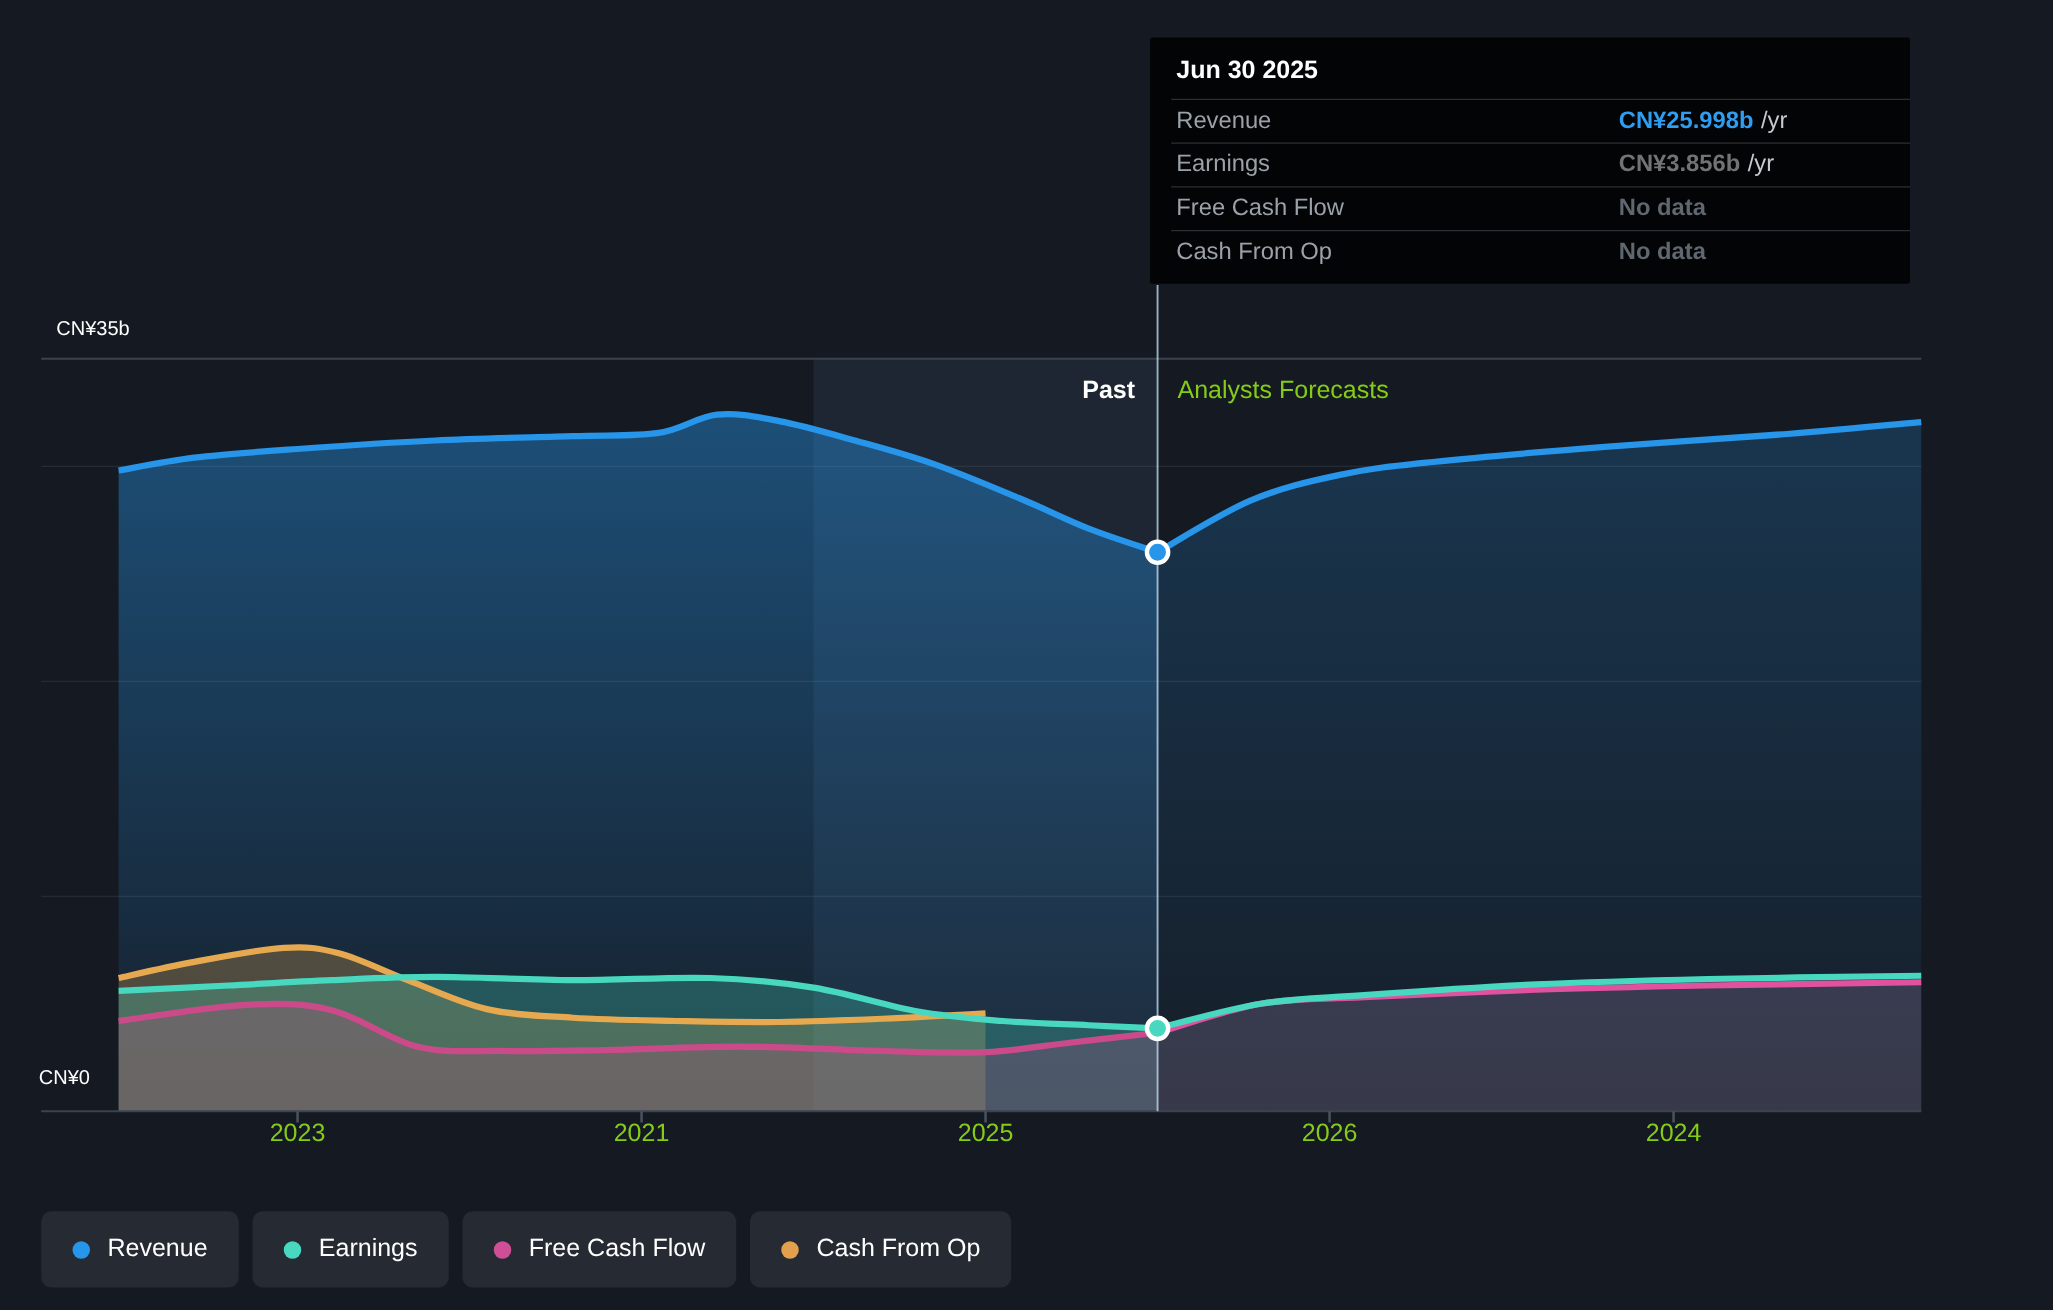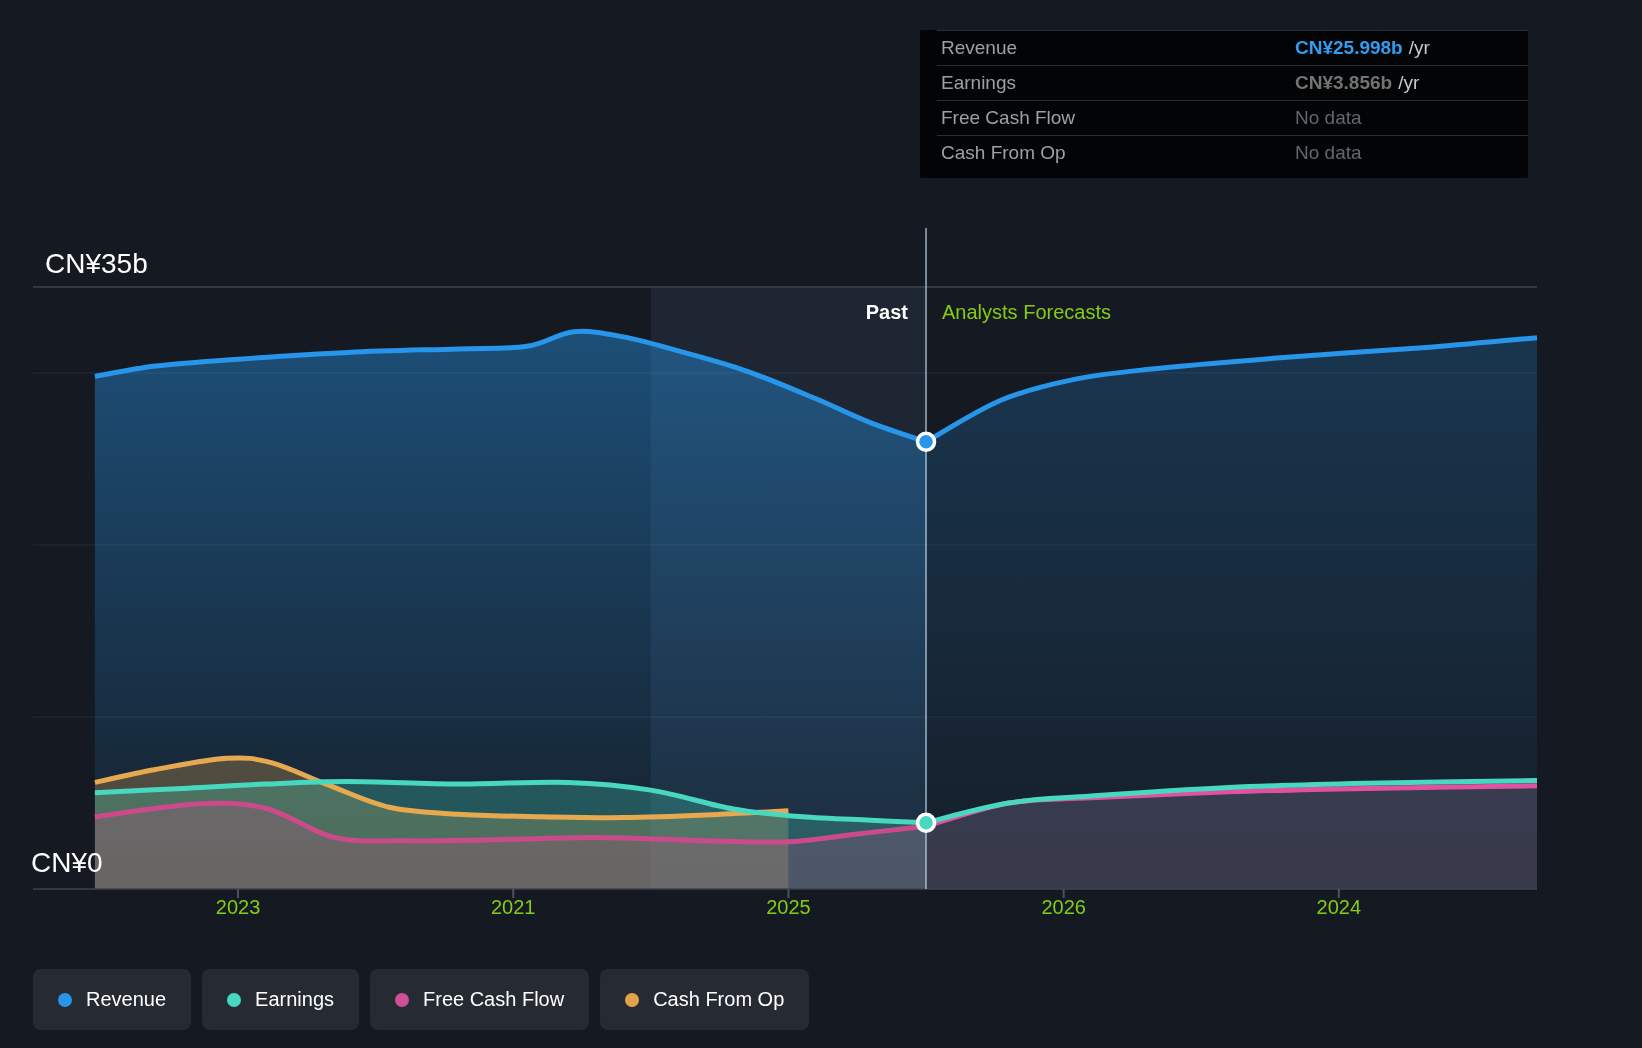--- a/index.html
+++ b/index.html
@@ -2,37 +2,37 @@
 <html><head>
 <meta charset="utf-8">
 <style>
   html,body{margin:0;padding:0;}
   body{
     width:1642px;height:1048px;position:relative;overflow:hidden;
     background:#151a22;font-family:"Liberation Sans",sans-serif;
     -webkit-font-smoothing:antialiased;
   }
   #chart-svg{position:absolute;left:0;top:0;}
-  .axis-label{position:absolute;color:#ffffff;font-size:28px;line-height:24px;}
+  .axis-label{position:absolute;color:#ffffff;font-size:16px;line-height:24px;}
   #y-label-max{left:45px;top:252px;}
   #y-label-zero{left:31px;top:851px;}
   .x-tick-label{position:absolute;top:895px;transform:translateX(-50%);
     color:#84cc16;font-size:20px;line-height:24px;}
   .zone-label{position:absolute;top:300px;font-size:20px;line-height:24px;white-space:nowrap;}
   #past-label{color:#ffffff;font-weight:700;transform:translateX(-100%);}
   #forecast-label{color:#84cc16;}
   
   .tooltip{position:absolute;left:920px;top:30px;width:608px;background:#030405;
     border-radius:2px;z-index:5;padding-bottom:8px;}
   .tt-title{padding:15px 0 11px 21px;color:#ffffff;font-size:20px;font-weight:700;}
   .tt-row{height:34px;display:flex;align-items:center;border-top:1px solid #2c2e31;
     margin-left:17px;padding-left:4px;padding-right:10px;}
   .tt-label{width:354px;flex:none;color:#9ba1a9;font-size:19px;}
   .tt-value{font-size:19px;font-weight:700;}
-  .tt-value.muted{font-weight:400;text-align:center;}
+  .tt-value.muted{font-weight:700;text-align:center;}
   .tt-suffix{color:#c6cacf;font-size:19px;margin-left:6px;}
   
   .legend{position:absolute;left:33px;top:969px;display:flex;gap:11px;}
   .legend-pill{height:61px;display:flex;align-items:center;background:#262b33;
     border-radius:8px;padding:0 25px;color:#ffffff;font-size:20px;cursor:pointer;}
   .legend-dot{width:14px;height:14px;border-radius:50%;margin-right:14px;flex:none;}
 </style>
 </head>
 <body>
 
@@ -77,20 +77,21 @@
     <circle cx="926.0430009148964" cy="822.6768" r="8.5" fill="#47d8bf" stroke="#ffffff" stroke-width="3.5"></circle>
   </svg>
 
 <div class="axis-label" id="y-label-max">CN¥35b</div>
 <div class="axis-label" id="y-label-zero">CN¥0</div>
 
 <div class="zone-label" id="past-label" style="left: 908.043px;">Past</div>
 <div class="zone-label" id="forecast-label" style="left: 942.043px;">Analysts Forecasts</div>
 
 <div class="tooltip">
+  <div class="tt-title">Jun 30 2025</div>
   <div class="tt-row">
     <span class="tt-label">Revenue</span>
     <span class="tt-value" style="color: rgb(46, 157, 242);">CN¥25.998b</span>
     <span class="tt-suffix">/yr</span>
   </div>
   <div class="tt-row">
     <span class="tt-label">Earnings</span>
     <span class="tt-value" style="color: #737373;">CN¥3.856b</span>
     <span class="tt-suffix">/yr</span>
   </div>

